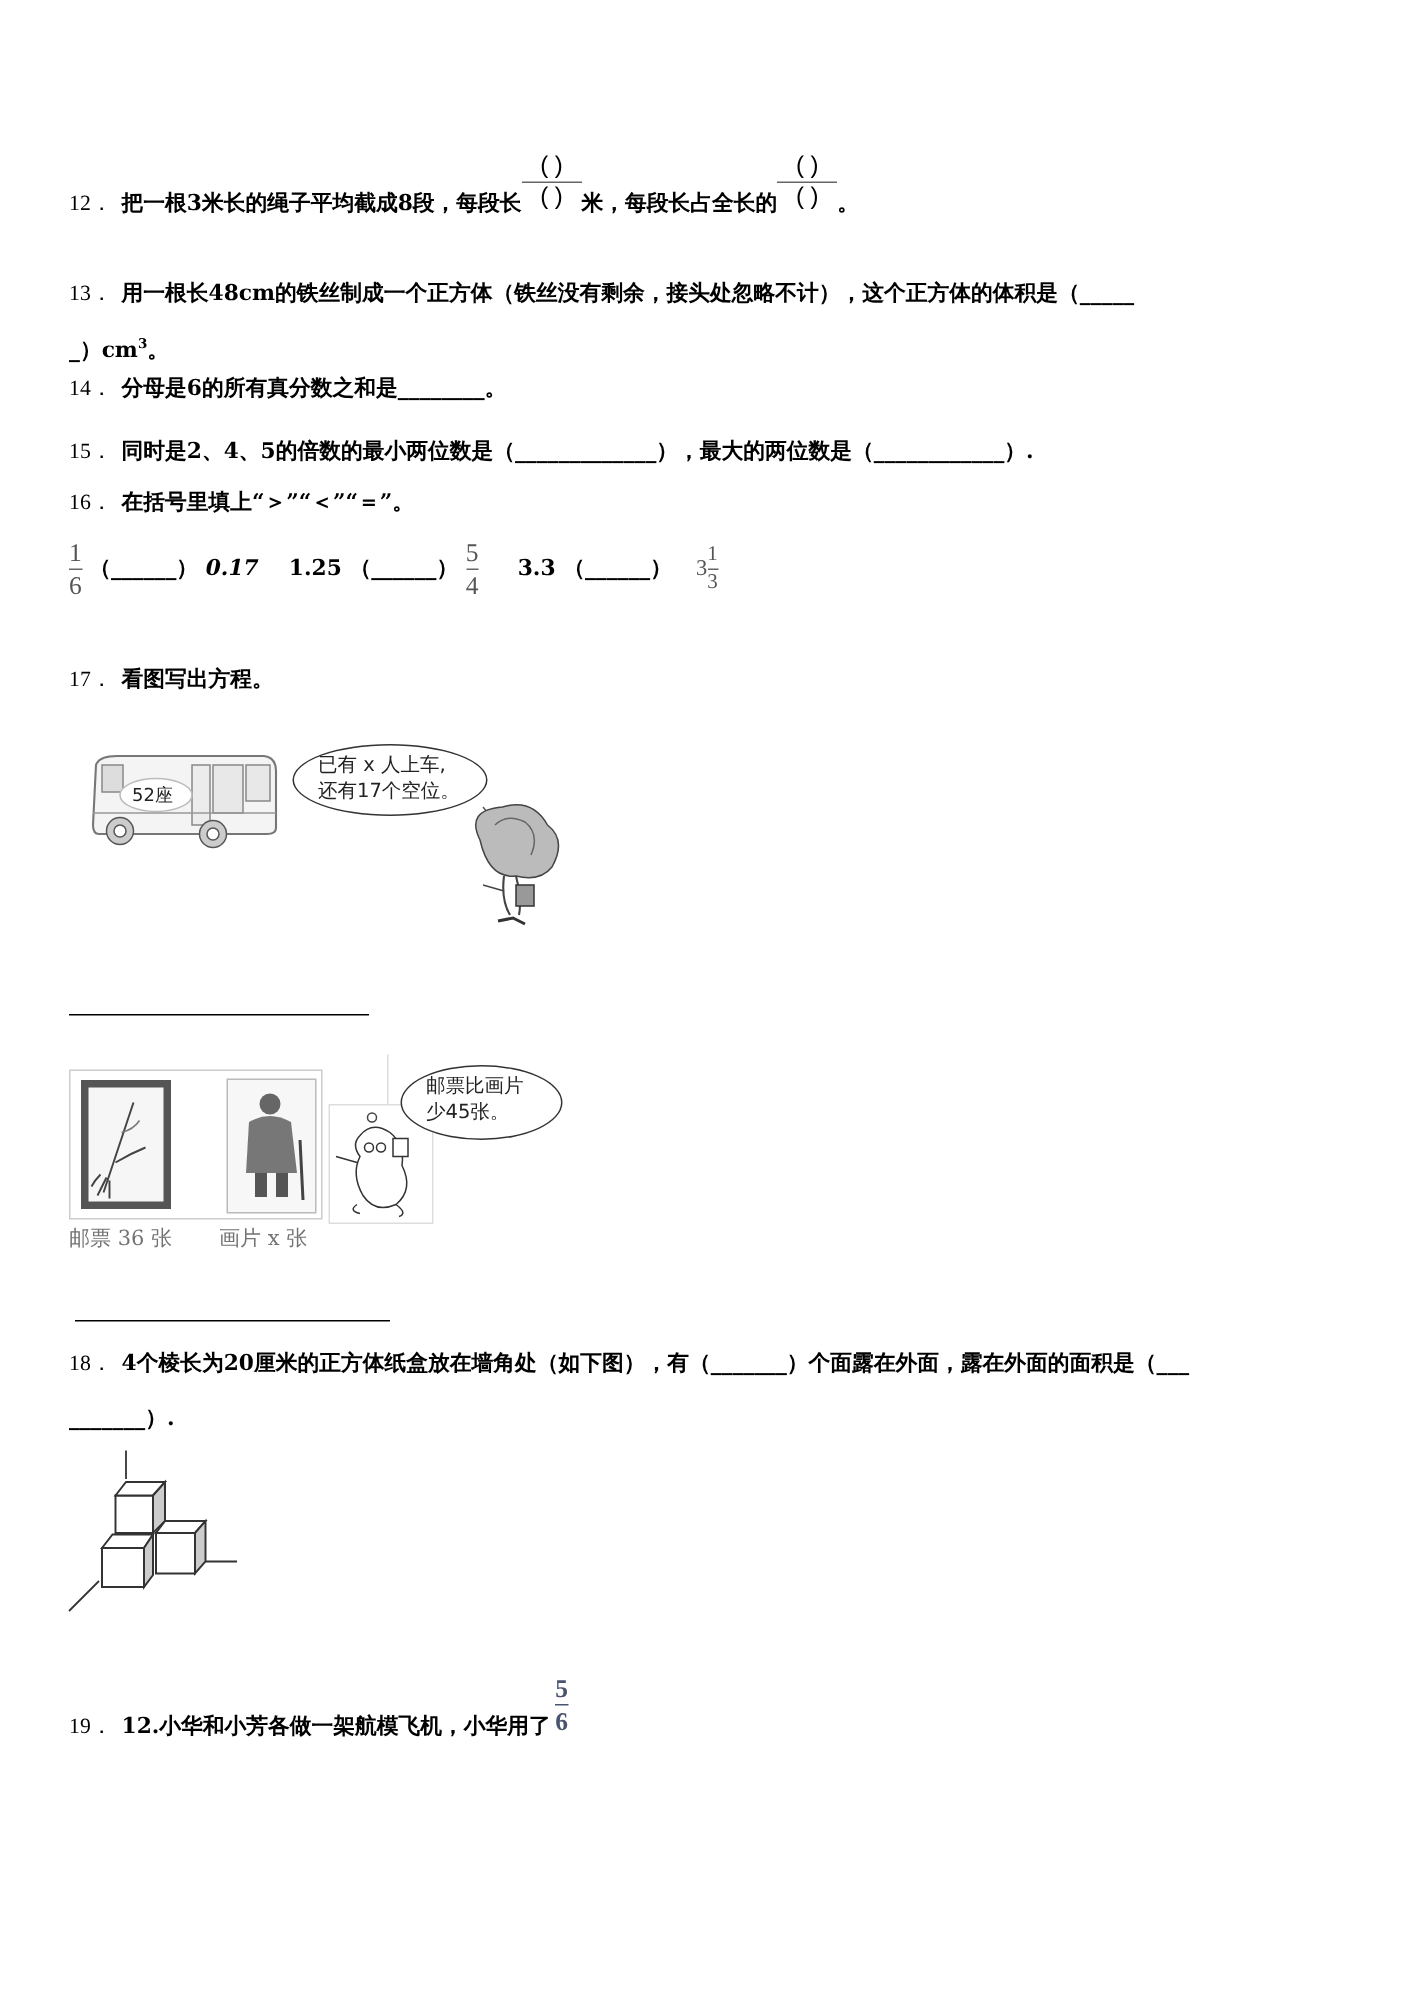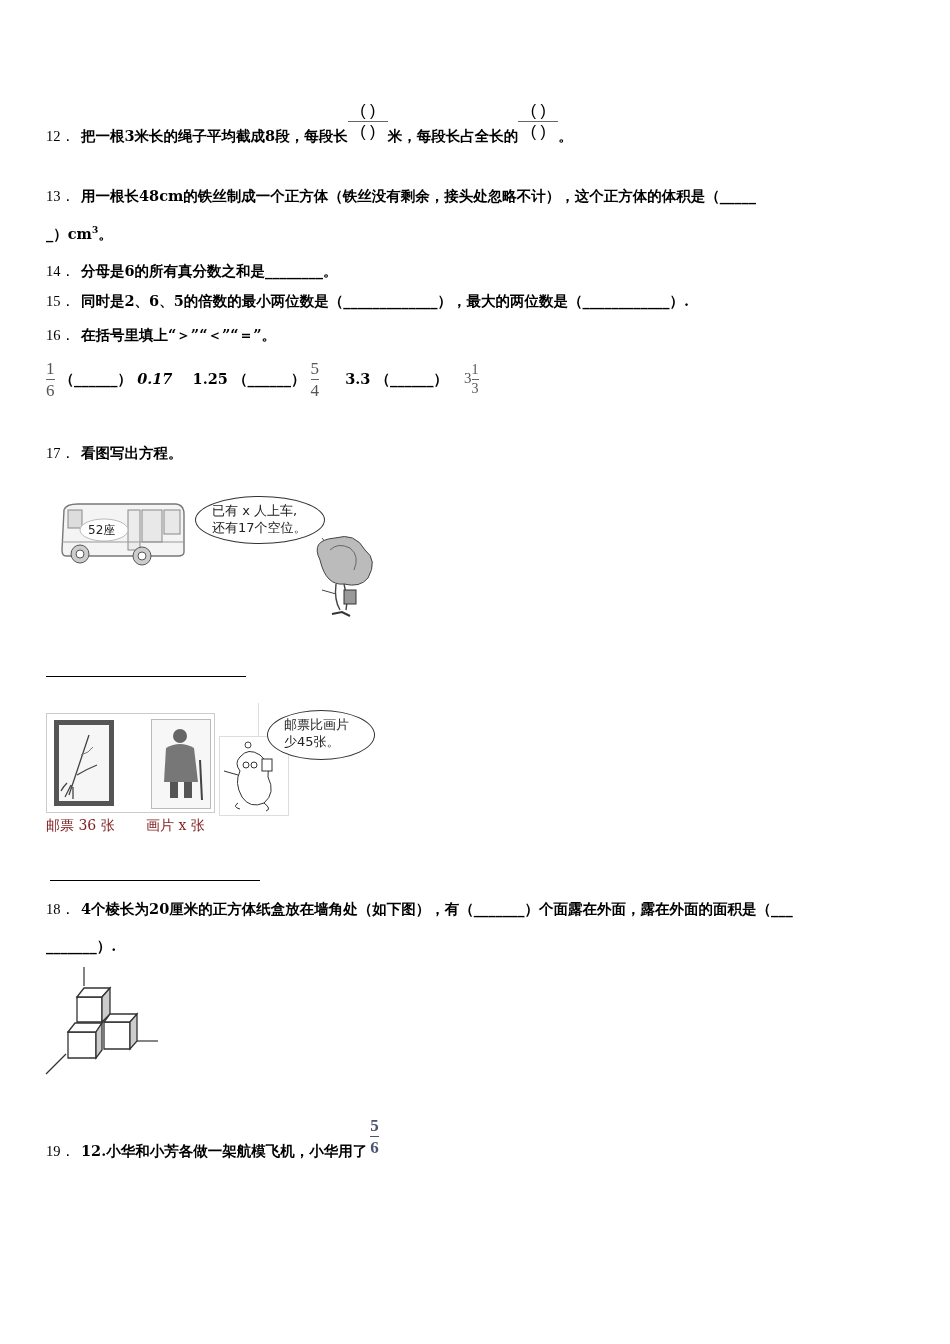--- a/index.html
+++ b/index.html
@@ -17,42 +17,42 @@
   .frac-light { font-weight: normal; color: #555; font-family: "Liberation Serif", serif; font-size: 17px; }
   .frac-blue { color: #4a5470; font-family: "Liberation Serif", serif; font-size: 17px; font-weight: bold; }
   .rule { position: absolute; border-top: 1.2px solid #000; }
   .sup { font-size: 9px; vertical-align: super; }
   .figure { position: absolute; }
   .bubble {
     position: absolute; border: 1.3px solid #333; border-radius: 50%;
     background: #fff; font-family: "DejaVu Sans", sans-serif; font-size: 13px;
     color: #222; text-align: left; line-height: 1.3;
   }
-  .caption { position: absolute; font-family: "DejaVu Serif", serif; font-size: 14px; color: #7f1d1d; }
+  .caption { position: absolute; font-family: "DejaVu Serif", serif; font-size: 14px; color: #737373; }
 </style>
 </head>
 <body>
 
 <div class="q" style="top:103px;">
   <span class="qnum" style="position:relative; top:26px;">12．</span><span style="position:relative; top:26px;">把一根3米长的绳子平均截成8段，每段长</span><span class="frac frac-paren" style="vertical-align:top;"><span class="num">(      )</span><span class="bar"></span><span class="den">(      )</span></span><span style="position:relative; top:26px;">米，每段长占全长的</span><span class="frac frac-paren" style="vertical-align:top;"><span class="num">(      )</span><span class="bar"></span><span class="den">(      )</span></span><span style="position:relative; top:26px;">。</span>
 </div>
 
 <div class="q" style="top:189px;">
   <span class="qnum">13．</span><span>用一根长48cm的铁丝制成一个正方体（铁丝没有剩余，接头处忽略不计），这个正方体的体积是（_____</span>
 </div>
 <div class="q" style="top:226px;">
   <span>_）cm</span><span class="sup">3</span><span>。</span>
 </div>
 
-<div class="q" style="top:264px;text-align:center;">
+<div class="q" style="top:252px;text-align:center;">
   <span class="qnum">14．</span><span>分母是6的所有真分数之和是________。</span>
 </div>
 
 <div class="q" style="top:294px;">
-  <span class="qnum">15．</span><span>同时是2、6、5的倍数的最小两位数是（_____________），最大的两位数是（____________）.</span>
+  <span class="qnum">15．</span><span>同时是2、4、5的倍数的最小两位数是（_____________），最大的两位数是（____________）.</span>
 </div>
 
 <div class="q" style="top:328px;">
   <span class="qnum">16．</span><span>在括号里填上“＞”“＜”“＝”。</span>
 </div>
 <div class="q" style="top:360px; left:46px;">
   <span class="frac frac-light"><span class="num">1</span><span class="bar"></span><span class="den">6</span></span>
   <span style="vertical-align:middle;">（______）</span>
   <span style="vertical-align:middle;font-style:italic;">0.17</span>
   <span style="display:inline-block;width:10px;"></span>

